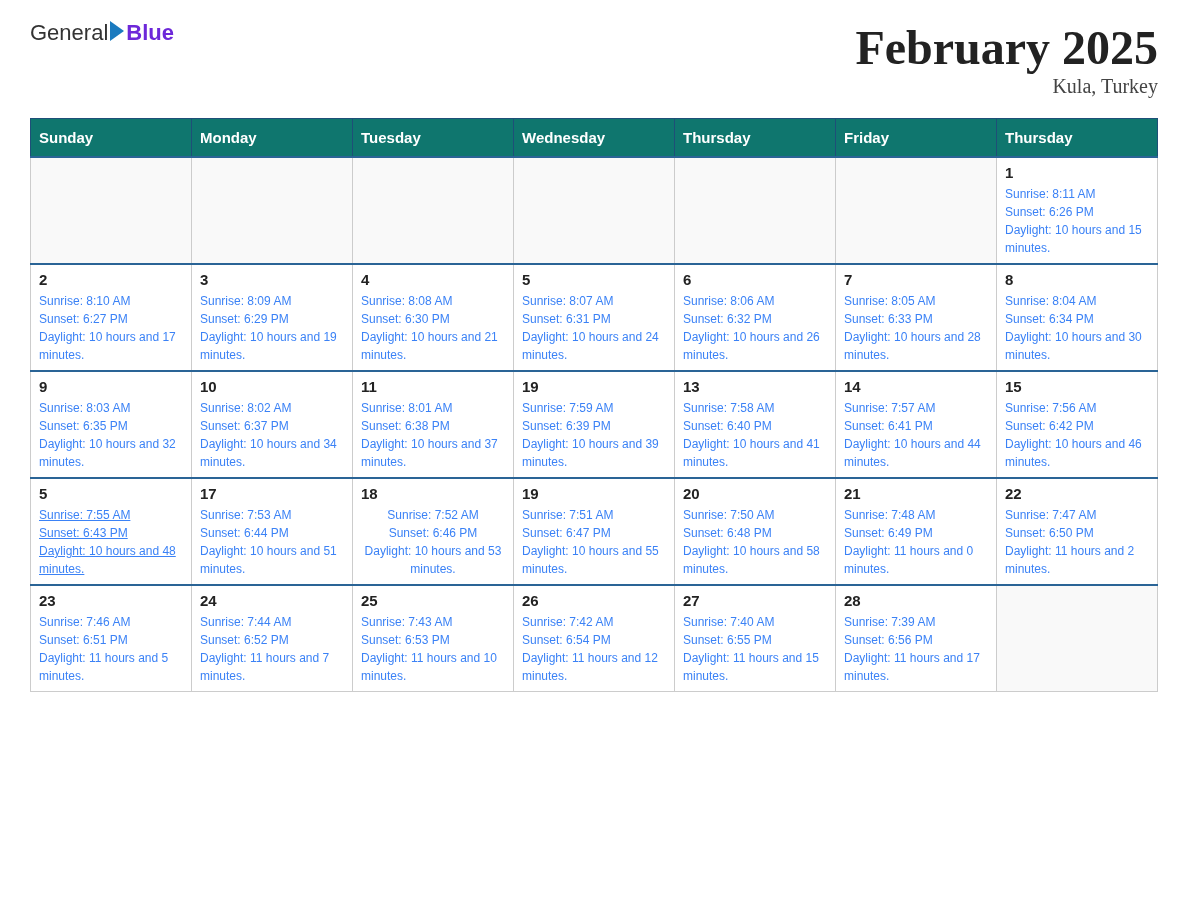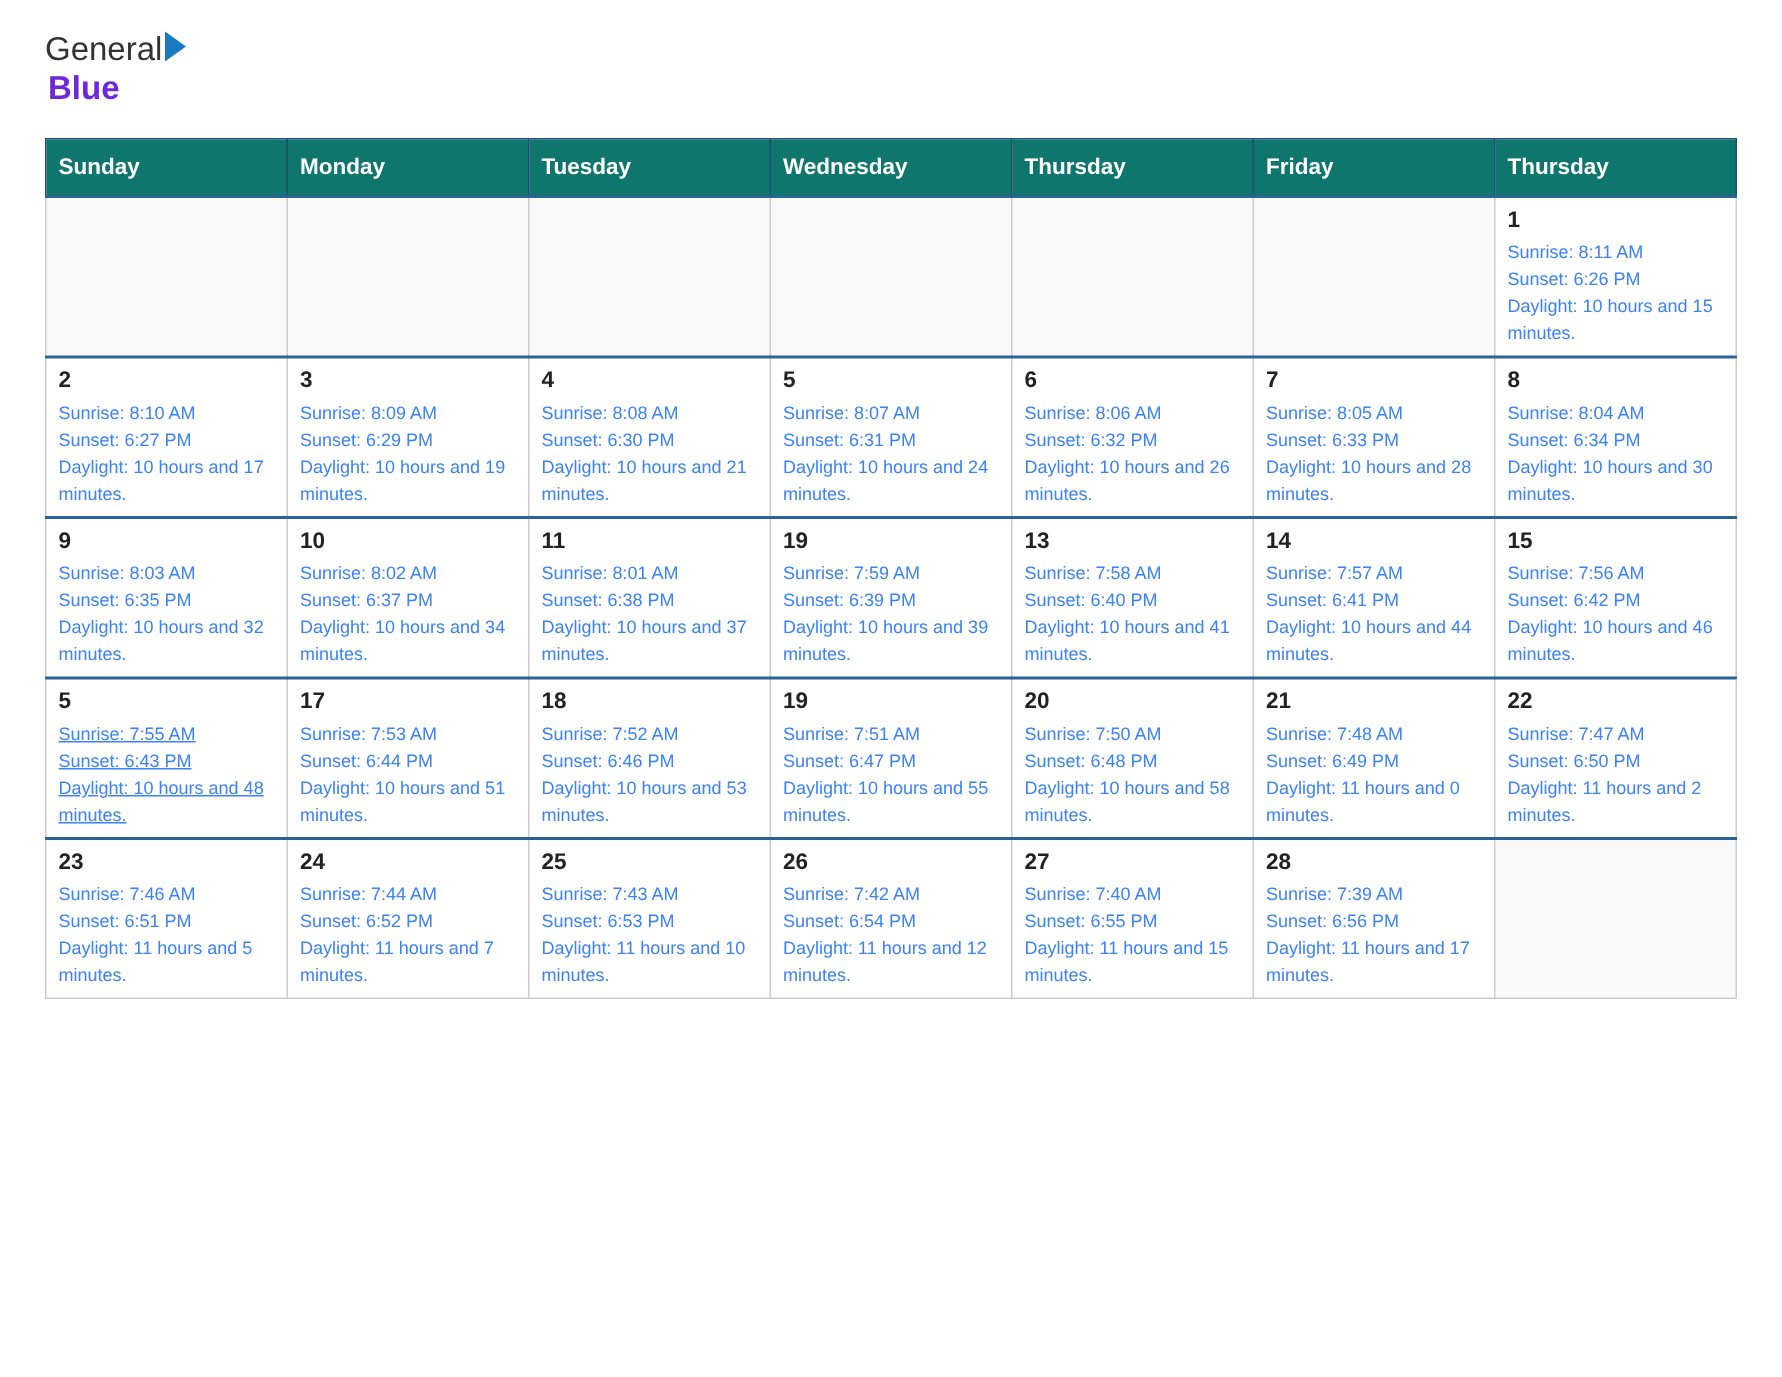--- a/index.html
+++ b/index.html
@@ -25,21 +25,21 @@
       width: 0;
       height: 0;
       border-left: 14px solid #1a7abf;
       border-top: 10px solid transparent;
       border-bottom: 10px solid transparent;
       margin-left: 2px;
       margin-top: -4px;
     }
     .logo-wrapper {
       display: flex;
-      flex-direction: column;
+      flex-direction: row;
       align-items: flex-start;
     }
     .logo-line1 {
       display: flex;
       align-items: center;
     }
     .logo-line2 {
       color: #6d28d9;
       font-size: 22px;
       font-weight: bold;
@@ -104,20 +104,24 @@
 </head>
 <body>
 
 <div class="header">
   <div class="logo-wrapper">
     <div class="logo-line1">
       <span class="logo-text">General</span>
       <div class="logo-arrow"></div>
     </div>
     <div class="logo-line2">Blue</div>
+  </div>
+  <div class="title-block">
+    <h1>February 2025</h1>
+    <h2>Kula, Turkey</h2>
   </div>
 </div>
 
 <table class="calendar">
   <thead>
     <tr>
     <th>Sunday</th>
         <th>Monday</th>
         <th>Tuesday</th>
         <th>Wednesday</th>
@@ -237,21 +241,21 @@
 Daylight: 10 hours and 48 minutes.</div>
         </td>
         <td>
           <div class="day-number">17</div>
           <div class="day-info" style="white-space: pre-line;">Sunrise: 7:53 AM
 Sunset: 6:44 PM
 Daylight: 10 hours and 51 minutes.</div>
         </td>
         <td>
           <div class="day-number">18</div>
-          <div class="day-info" style="white-space: pre-line;">Sunrise: 7:52 AM
+          <div class="day-info" style="white-space: pre-line; text-align: center;">Sunrise: 7:52 AM
 Sunset: 6:46 PM
 Daylight: 10 hours and 53 minutes.</div>
         </td>
         <td>
           <div class="day-number">19</div>
           <div class="day-info" style="white-space: pre-line;">Sunrise: 7:51 AM
 Sunset: 6:47 PM
 Daylight: 10 hours and 55 minutes.</div>
         </td>
         <td>

